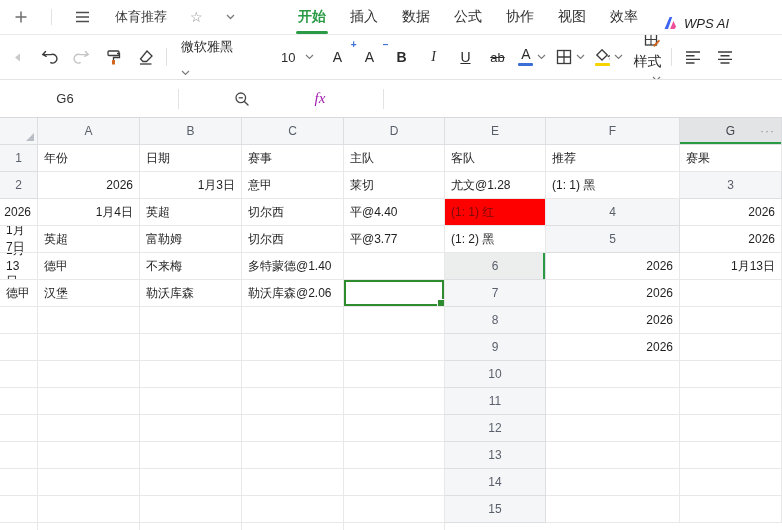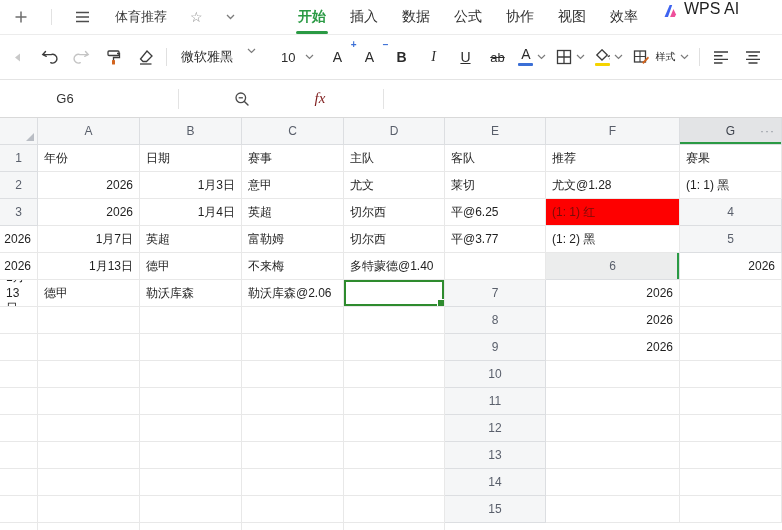--- a/index.html
+++ b/index.html
@@ -12,51 +12,51 @@
   .tb-left { display:flex; align-items:center; gap:23px; padding-left:14px; }
   .ibtn { display:flex; align-items:center; justify-content:center; cursor:default; }
   .tb-sep { width:1px; height:16px; background:#e2e2e2; }
   .doc-title { font-size:13px; color:#3a3a3a; margin-left:2px; }
   .star { font-size:14px; color:#8a8a8a; line-height:1; }
   .tabs { position:absolute; left:296px; top:0; bottom:0; display:flex; align-items:stretch; gap:20px; }
   .tab { position:relative; display:flex; align-items:center; font-size:14px; color:#2f2f2f; padding:16px 2px; }
   .tab.active { color:var(--green,#2a9a44); font-weight:700; }
   .tab.active::after { content:""; position:absolute; left:0; right:0; bottom:0; height:3px;
     background:var(--green,#2a9a44); border-radius:2px; }
-  .wps-ai { display:flex; align-items:flex-end; gap:5px; font-size:16px; color:#1f1f1f; }
+  .wps-ai { display:flex; align-items:flex-start; gap:5px; font-size:13px; color:#1f1f1f;font-style:italic; }
 
   
   .toolbar { height:45px; background:#fff; border-bottom:1px solid #e4e4e4;
     display:flex; align-items:center; padding:0 6px; gap:10px; overflow:hidden; white-space:nowrap; }
   .tbtn { display:flex; align-items:center; justify-content:center; min-width:22px; height:28px;
     border-radius:4px; color:#3c3c3c; }
   .vdiv { width:1px; height:18px; background:#e0e0e0; flex:0 0 1px; }
-  .font-name { display:flex; align-items:flex-start; gap:14px; font-size:13px; color:#2c2c2c; padding:0 4px; min-width:92px; }
+  .font-name { display:flex; align-items:flex-start; gap:14px; font-size:13px; color:#2c2c2c; padding:0 4px; min-width:92px;flex-direction:column; }
   .font-size { display:flex; align-items:center; gap:10px; font-size:13px; color:#2c2c2c; padding:0 2px; }
   .glyph { font-size:14px; color:#2b2b2b; }
   .b { font-weight:700; }
   .i { font-style:italic; font-family:"Liberation Serif","DejaVu Serif",serif; }
   .u { text-decoration:underline; }
   .ab { text-decoration:line-through; font-size:13px; }
   .stack { display:flex; flex-direction:column; align-items:center; gap:2px; }
   .cbar { width:15px; height:3px; border-radius:1px; }
   .bar-blue { background:var(--blue,#3b6fd6); }
   .bar-yellow { background:var(--yellow,#f5d400); }
   .afont { position:relative; font-size:14px; color:#2b2b2b; }
   .afont .sign { position:absolute; top:-4px; right:-8px; font-size:10px; font-weight:700; color:var(--blue,#3b6fd6); }
   .with-chevron { display:flex; align-items:center; gap:4px; }
-  .style-item { display:flex; align-items:center; gap:5px; font-size:10px; color:#2c2c2c; }
+  .style-item { display:flex; align-items:flex-end; gap:5px; font-size:14px; color:#2c2c2c;flex-direction:column; }
 
   
   .formulabar { height:38px; background:#fff; border-bottom:1px solid #d9d9d9;
     display:flex; align-items:center;gap:48px; }
   .namebox { width:130px; text-align:center; font-size:13px; color:#333; }
   .fdiv { width:1px; height:20px; background:#e3e3e3; }
   .fico { display:flex; align-items:center; justify-content:center; width:30px; height:26px; }
-  .fx { font-family:"Liberation Serif","DejaVu Serif",serif; font-style:italic; font-size:15px; color:#7f1d1d; }
+  .fx { font-family:"Liberation Serif","DejaVu Serif",serif; font-style:italic; font-size:15px; color:#a21caf; }
   .formula-input { flex:1; height:100%; }
 
   
   .grid { display:grid; grid-auto-rows:27px; width:782px; height:412px; overflow:hidden; background:#fff; }
   .hcell { background:#f5f6f7; border-right:1px solid #dcdee1; border-bottom:1px solid #dcdee1;
     display:flex; align-items:center; justify-content:center; font-size:12px; color:#595f6b; position:relative; }
   .corner { justify-content:flex-end; align-items:flex-end; }
   .tri { width:0; height:0; border-left:8px solid transparent; border-bottom:8px solid #b9bdc4; margin:0 3px 3px 0; }
   .colsel { background:#e3e4e6; box-shadow:inset 0 -2px 0 var(--green,#2a9a44); color:#3e434d; }
   .rowsel { background:#eceded; box-shadow:inset -2px 0 0 var(--green,#2a9a44); }
@@ -265,50 +265,50 @@
     <div class="cell">日期</div>
     <div class="cell">赛事</div>
     <div class="cell">主队</div>
     <div class="cell">客队</div>
     <div class="cell">推荐</div>
     <div class="cell">赛果</div>
     <div class="hcell rowh">2</div>
     <div class="cell num">2026</div>
     <div class="cell num">1月3日</div>
     <div class="cell">意甲</div>
-    <div class="cell">尤文</div>
     <div class="cell">莱切</div>
     <div class="cell">尤文@1.28</div>
     <div class="cell">(1: 1) 黑</div>
     <div class="hcell rowh">3</div>
     <div class="cell num">2026</div>
     <div class="cell num">1月4日</div>
     <div class="cell">英超</div>
     <div class="cell">切尔西</div>
-    <div class="cell">平@6.25</div>
+    <div class="cell">平@4.40</div>
     <div class="cell red">(1: 1) 红</div>
     <div class="hcell rowh">4</div>
     <div class="cell num">2026</div>
     <div class="cell num">1月7日</div>
     <div class="cell">英超</div>
     <div class="cell">富勒姆</div>
     <div class="cell">切尔西</div>
     <div class="cell">平@3.77</div>
     <div class="cell">(1: 2) 黑</div>
     <div class="hcell rowh">5</div>
     <div class="cell num">2026</div>
     <div class="cell num">1月13日</div>
     <div class="cell">德甲</div>
     <div class="cell">不来梅</div>
     <div class="cell">多特蒙德@1.40</div>
     <div class="cell"></div>
     <div class="hcell rowh rowsel">6</div>
     <div class="cell num">2026</div>
     <div class="cell num">1月13日</div>
     <div class="cell">德甲</div>
+    <div class="cell">汉堡</div>
     <div class="cell">勒沃库森</div>
     <div class="cell">勒沃库森@2.06</div>
     <div class="cell sel">
       <span class="fill-handle"></span>
     </div>
     <div class="hcell rowh">7</div>
     <div class="cell num">2026</div>
     <div class="cell"></div>
     <div class="cell"></div>
     <div class="cell"></div>

